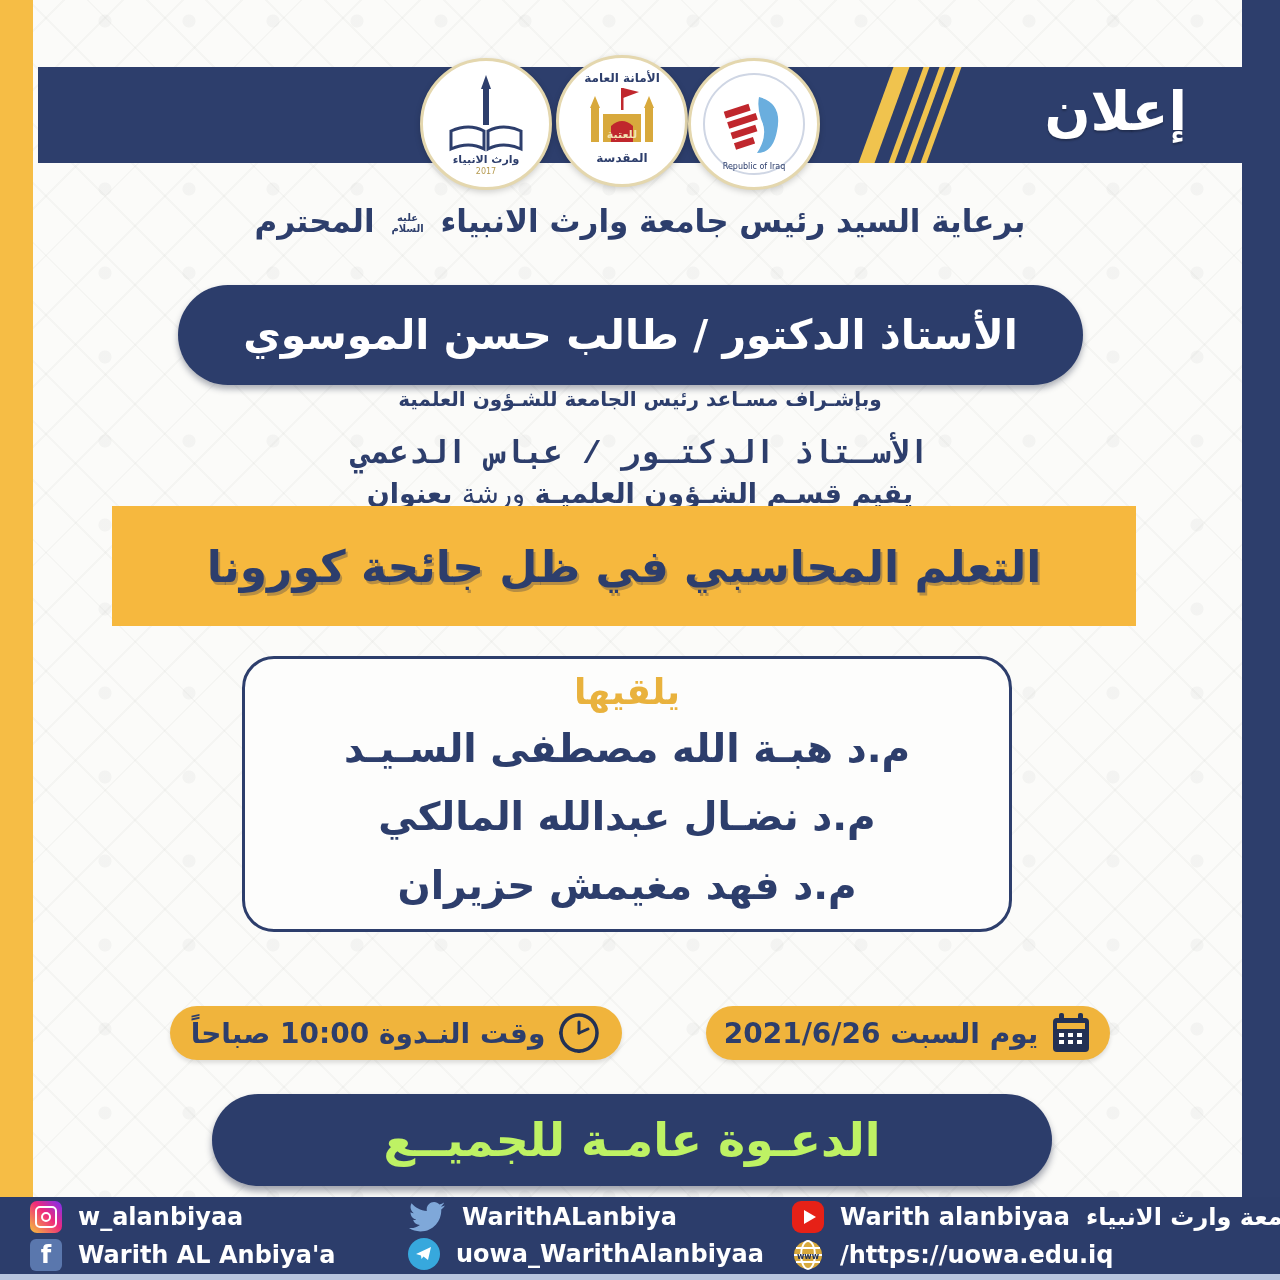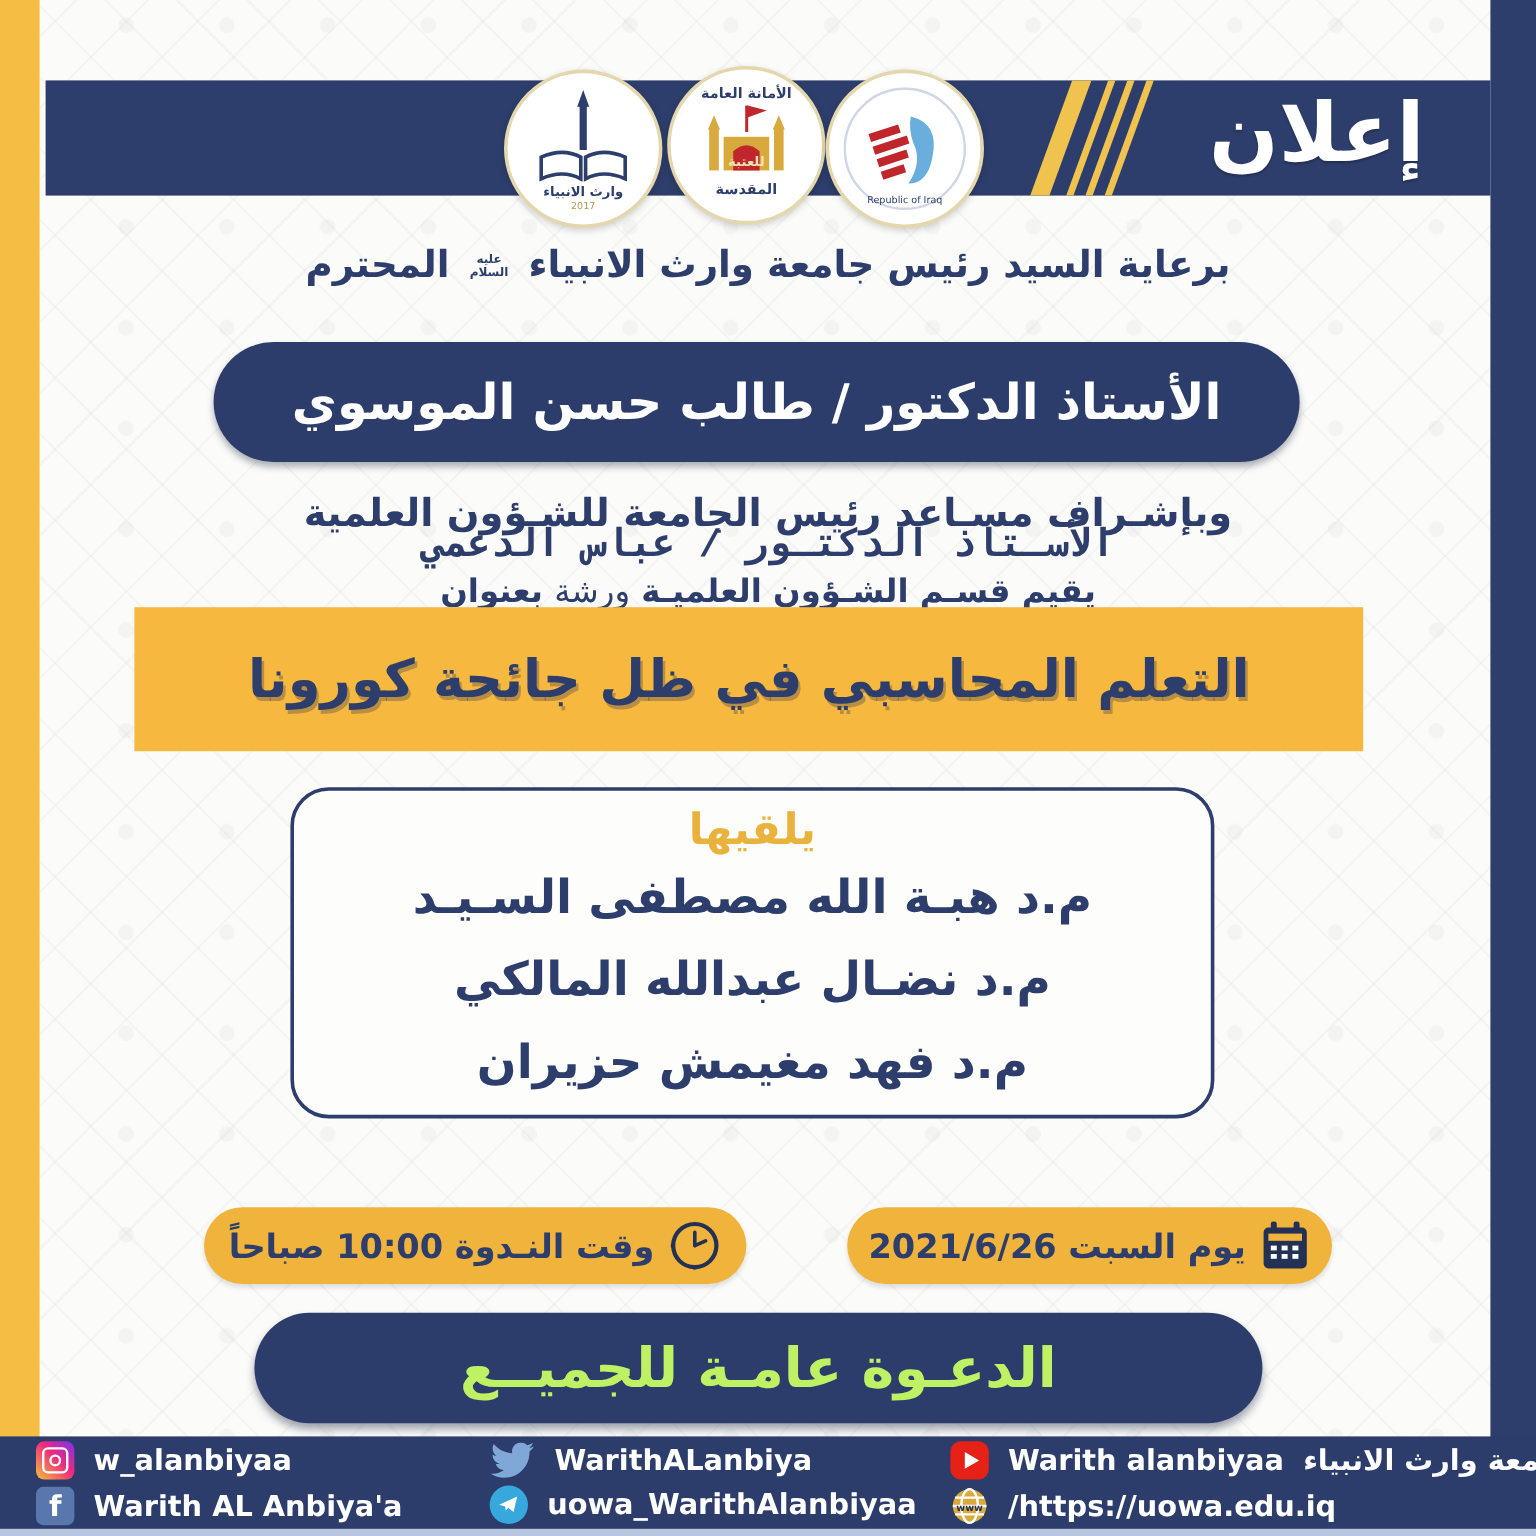--- a/index.html
+++ b/index.html
@@ -13,49 +13,49 @@
       radial-gradient(circle at 21px 21px, rgba(190,192,186,0.12) 0 6px, transparent 7px);
     background-size:auto,auto,84px 84px;
     direction:rtl;
   }
   .abs{position:absolute;}
   
   .stripe-left{left:0;top:0;width:33px;height:1206px;background:#f6bd45;}
   .stripe-right{right:0;top:0;width:38px;height:1280px;background:#2d3e6c;}
   
   .header-band{left:38px;right:38px;top:67px;height:96px;background:#2d3e6c;}
-  .announce{position:absolute;top:-4px;right:55px;color:#fff;font-size:68px;font-weight:bold;
+  .announce{position:absolute;top:-4px;right:55px;color:#fff;font-size:54px;font-weight:bold;
     height:96px;display:flex;align-items:center;text-shadow:0 2px 2px rgba(0,0,0,.25);}
   .diag{position:absolute;top:0;height:96px;background:#f0c34e;transform:skewX(-20deg);}
   .logo-circle{position:absolute;top:58px;width:126px;height:126px;border-radius:50%;
     background:#fff;border:3px solid #e4d7ae;box-shadow:0 2px 6px rgba(0,0,0,.18);
     display:flex;align-items:center;justify-content:center;overflow:hidden;}
   
   .navy{color:#2d3e6c;}
   .center{left:38px;right:38px;text-align:center;}
   .patronage{top:203px;font-size:31px;font-weight:bold;}
   .honorific{display:inline-flex;flex-direction:column;font-size:10px;line-height:1.05;
     font-weight:bold;vertical-align:middle;margin:0 6px;color:#2d3e6c;}
   .name-pill{left:178px;top:285px;width:905px;height:100px;background:#2c3d6b;border-radius:50px;
     display:flex;align-items:center;justify-content:center;color:#fff;font-size:41px;font-weight:bold;
     box-shadow:0 4px 6px rgba(20,28,55,.35);}
-  .supervision{top:408px;font-size:32px;font-weight:bold;}
+  .supervision{top:387px;font-size:20px;font-weight:bold;}
   .supervisor{top:433px;font-size:32px;font-weight:bold;font-family:Liberation Mono, monospace;}
   .organizer{top:478px;font-size:27px;font-weight:bold;}
   .organizer .plain{font-weight:400;font-family:"DejaVu Sans",sans-serif;}
   .title-band{left:112px;top:506px;width:1024px;height:120px;background:#f6b83e;
     display:flex;align-items:center;justify-content:center;}
   .title-band .t{color:#2d3e6c;font-size:44px;font-weight:bold;text-shadow:2px 3px 0 rgba(35,45,80,.30);}
   .speakers-box{left:242px;top:656px;width:770px;height:276px;background:#fdfdfc;
     border:3px solid #2d3e6c;border-radius:32px;display:flex;flex-direction:column;
     align-items:center;justify-content:center;gap:6px;padding:6px 0;box-sizing:border-box;}
   .yalqiha{color:#e9b23d;font-size:36px;font-weight:bold;}
   .speaker{color:#2d3e6c;font-size:39px;font-weight:bold;line-height:1.6;}
   .venue{top:942px;font-size:31px;font-weight:bold;}
-  .pill{position:absolute;top:1006px;height:64px;background:#f0b43c;border-radius:34px;
+  .pill{position:absolute;top:1006px;height:54px;background:#f0b43c;border-radius:34px;
     display:flex;align-items:center;justify-content:center;gap:12px;color:#2d3e6c;
     font-size:28px;font-weight:bold;box-shadow:0 3px 4px rgba(0,0,0,.12);}
   .pill-time{left:170px;width:452px;}
   .pill-date{left:706px;width:404px;}
   .invite-pill{left:212px;top:1094px;width:840px;height:92px;background:#2c3d6b;border-radius:48px;
     display:flex;align-items:center;justify-content:center;color:#bef264;font-size:46px;font-weight:bold;
     box-shadow:0 5px 7px rgba(20,28,55,.4);}
   
   .footer{left:0;right:0;bottom:0;height:77px;background:#2c3d6b;border-bottom:6px solid #b8c5de;
     box-sizing:content-box;direction:ltr;display:flex;align-items:center;color:#fff;}

